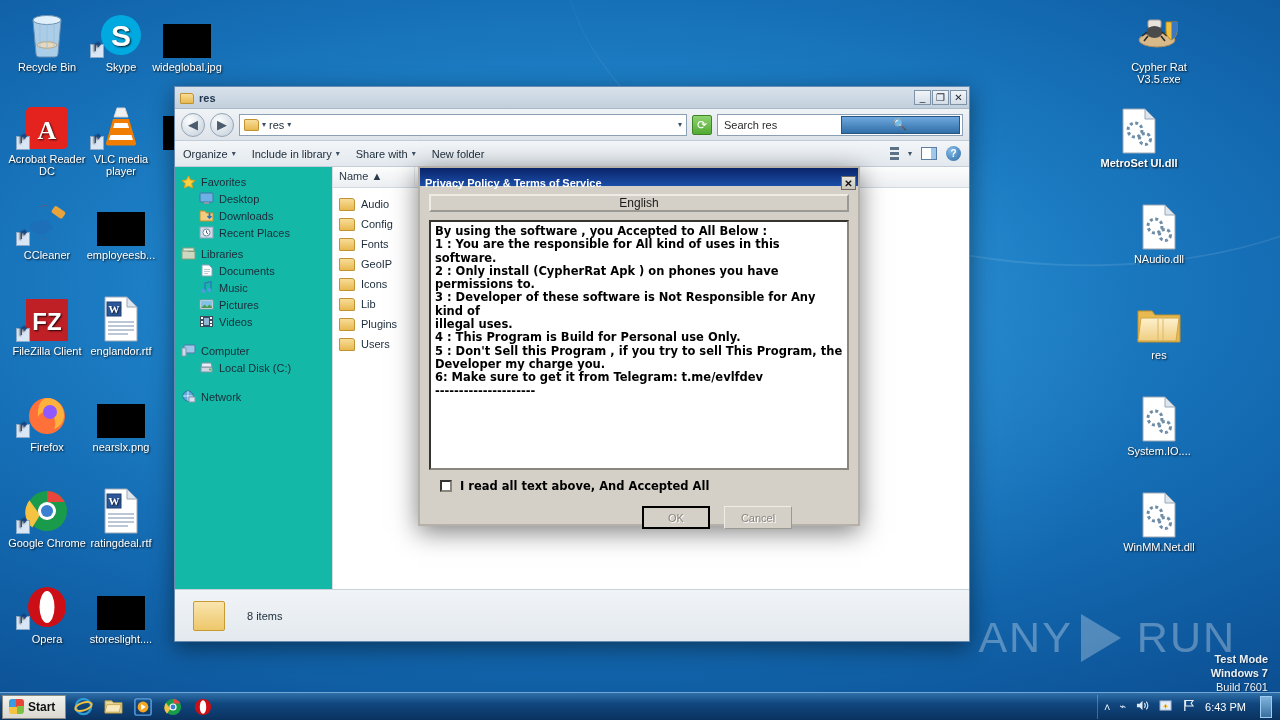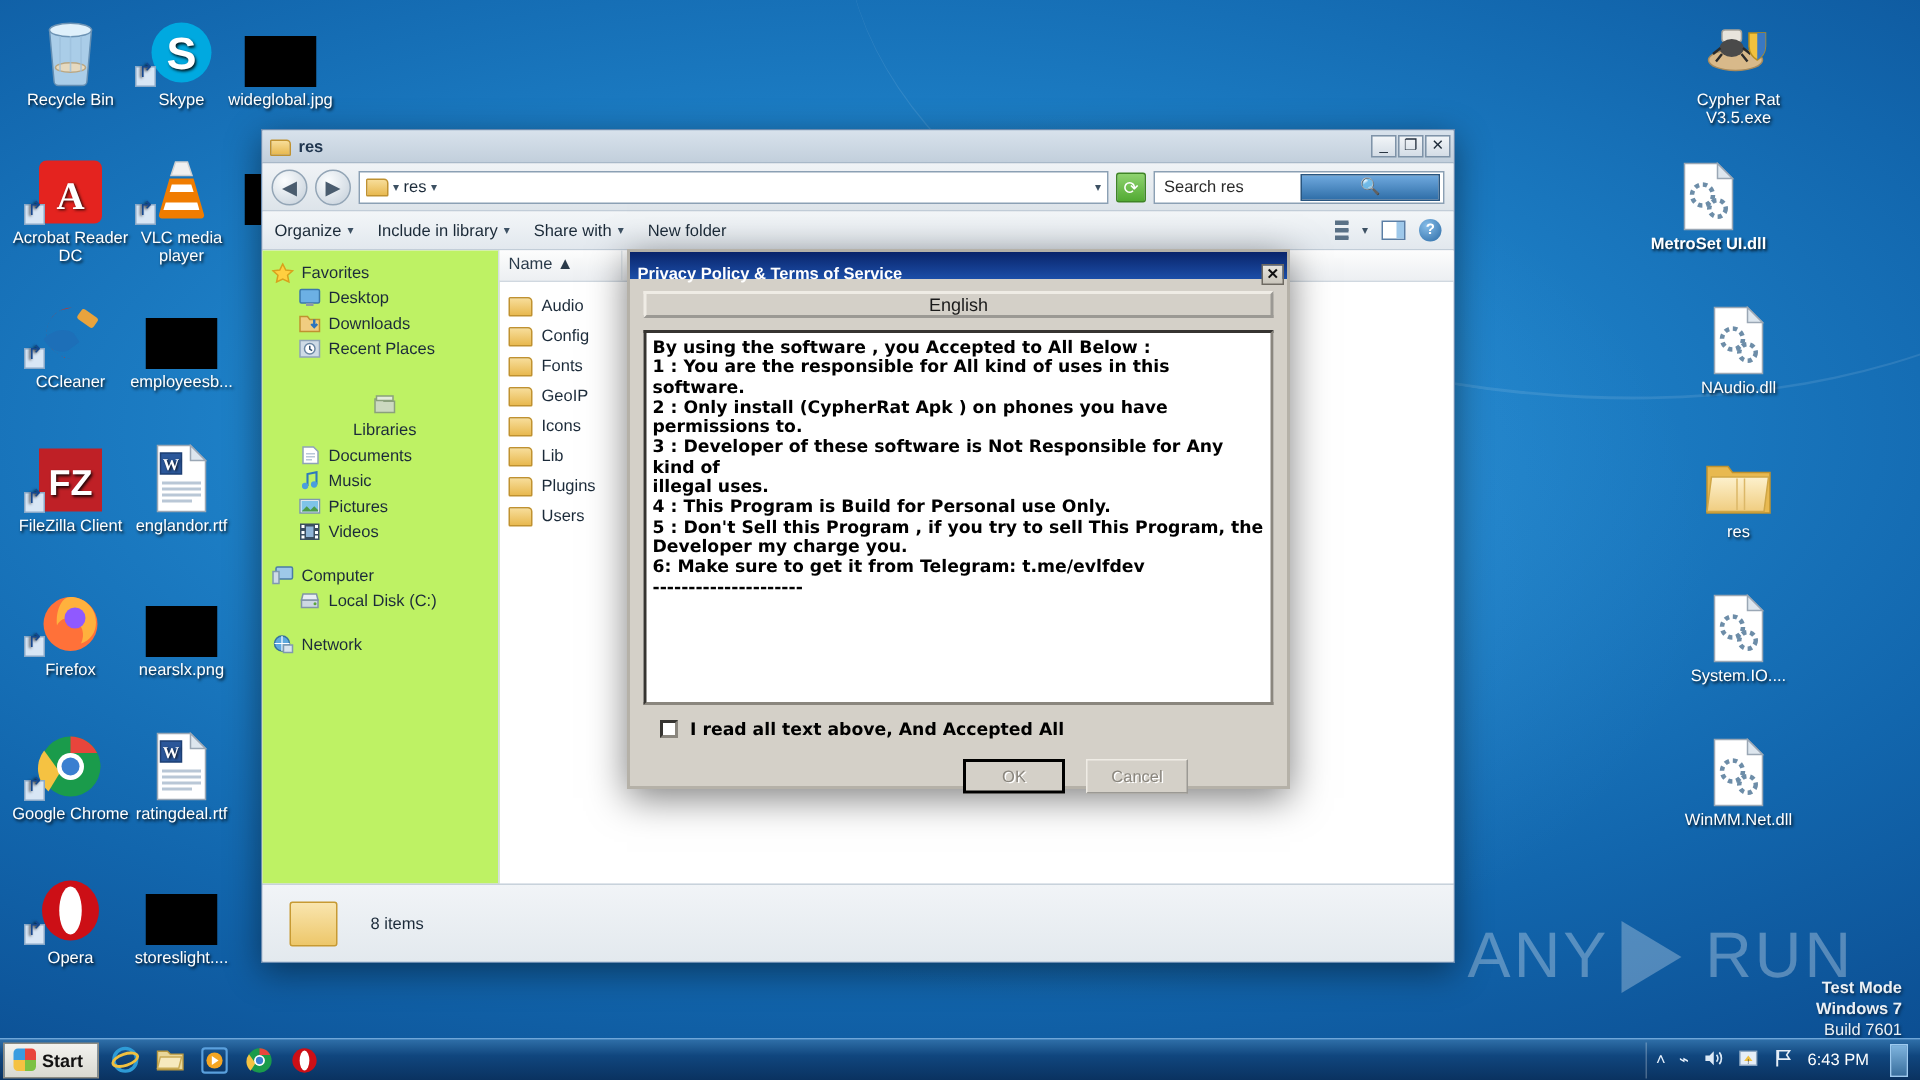--- a/index.html
+++ b/index.html
@@ -51,41 +51,41 @@
      border:1px solid #93a5b6; color:#4a5c6e; font-size:13px; display:flex; align-items:center; justify-content:center; flex:none;}
   .addr-box { flex:1; height:22px; background:#fff; border:1px solid #8ba0b4; display:flex; align-items:center;
      padding:0 4px; font-size:11px; color:#1c2b3a; gap:3px; }
   .addr-box .mini-folder2 { width:15px; height:13px; position:relative; }
   .addr-box .mini-folder2 .a { position:absolute; inset:1px 0 0 0; background:linear-gradient(#f7dd99,#e8b950);
       border:1px solid #c09230; border-radius:1px 3px 1px 1px;}
   .caret { font-size:8px; color:#3d5163; }
   .addr-spacer { flex:1; }
   .refresh { width:20px; height:20px; background:linear-gradient(#8fd36f,#52aa33); border:1px solid #3f8526;
      border-radius:2px; color:#fff; font-size:12px; display:flex; align-items:center; justify-content:center; flex:none; }
-  .search-box { width:194px; height:22px; background:#fff; border:1px solid #8ba0b4; display:flex; align-items:center;
+  .search-box { width:246px; height:22px; background:#fff; border:1px solid #8ba0b4; display:flex; align-items:center;
      padding:0 2px 0 6px; font-size:11px; color:#2a2a2a; flex:none; }
   .search-box span { flex:1; }
   .srch-btn { width:18px; height:18px; background:linear-gradient(#6fa9de,#2f6ea8); border:1px solid #28557f;
      color:#fff; font-size:11px; display:flex; align-items:center; justify-content:center; }
 
   .cmd-row { height:26px; background:linear-gradient(#f3f6f8,#e2e8ee); border-bottom:1px solid #c2cdd8;
      display:flex; align-items:center; padding:0 8px; gap:16px; font-size:11px; color:#1b2a38; }
   .cmd-row .it { display:flex; align-items:center; gap:4px; }
   .cmd-right { margin-left:auto; display:flex; align-items:center; gap:9px; }
   .viewmode { width:15px; height:13px; position:relative; }
   .viewmode i { position:absolute; left:6px; height:2px; width:9px; background:#4c6versión; }
   .vm-l { position:absolute; left:0; width:3px; height:3px; background:#5a7186; }
   .vm-r { position:absolute; left:5px; width:10px; height:2px; background:#5a7186; }
   .pane-ic { width:16px; height:13px; border:1px solid #5b7ea5; background:#fff; position:relative; }
   .pane-ic:after { content:""; position:absolute; right:0; top:0; bottom:0; width:5px; background:#9ec8ea; }
   .help-ic { width:15px; height:15px; border-radius:50%; background:radial-gradient(circle at 35% 30%,#86bde9,#2b6aa5);
      color:#fff; font-size:10px; font-weight:bold; display:flex; align-items:center; justify-content:center; }
 
   .body-row { flex:1; display:flex; background:#fff; min-height:0; }
-  .navpane { width:158px; background:#bef264; border-right:1px solid #d4dce4; padding:6px 0 0 6px; font-size:11px; color:#1c2b3a; }
+  .navpane { width:158px; background:#14b8a6; border-right:1px solid #d4dce4; padding:6px 0 0 6px; font-size:11px; color:#1c2b3a; }
   .nav-head { display:flex; align-items:center; gap:5px; font-weight:normal; padding:2px 0; }
   .nav-item { display:flex; align-items:center; gap:5px; padding:2px 0 2px 18px; }
   .ni { width:15px; height:13px; flex:none; position:relative; }
 
   .listpane { flex:1; position:relative; }
   .col-head { height:21px; background:linear-gradient(#fdfdfd,#eceff2); border-bottom:1px solid #d0d8e0; display:flex; }
   .col-head div { border-right:1px solid #dfe5ea; padding:3px 6px; font-size:11px; color:#2a3a4a; }
   .col-name { width:82px; }
   .col-date { width:105px; }
   .col-type { width:85px; }
@@ -520,21 +520,21 @@
           <span>Downloads</span>
         </div>
         <div class="nav-item">
           <span class="ni"><svg width="15" height="13" viewBox="0 0 15 13">
               <rect x="1" y="1" width="13" height="11" fill="#cfdbe6" stroke="#8ea3b8"></rect>
               <circle cx="7.5" cy="6.5" r="3.5" fill="#fff" stroke="#6b87a3"></circle>
               <path d="M7.5 4.5v2.2l1.6 1" stroke="#35516e" fill="none"></path>
             </svg></span>
           <span>Recent Places</span>
         </div>
-        <div class="nav-head" style="margin-top: 20px; flex-direction: column;">
+        <div class="nav-head" style="margin-top: 4px;">
           <span class="ni"><svg width="15" height="13" viewBox="0 0 15 13">
               <path d="M1 3h5l1 1.5h7V12H1z" fill="#ccd9c0" stroke="#8aa07c"></path>
               <rect x="2" y="1" width="11" height="3" fill="#e3ecdc" stroke="#8aa07c"></rect>
             </svg></span>
           <span>Libraries</span>
         </div>
         <div class="nav-item">
           <span class="ni"><svg width="15" height="13" viewBox="0 0 15 13">
               <path d="M3 1h7l3 3v8H3z" fill="#fff" stroke="#8ea3b8"></path>
               <g fill="#b8c8d8">

